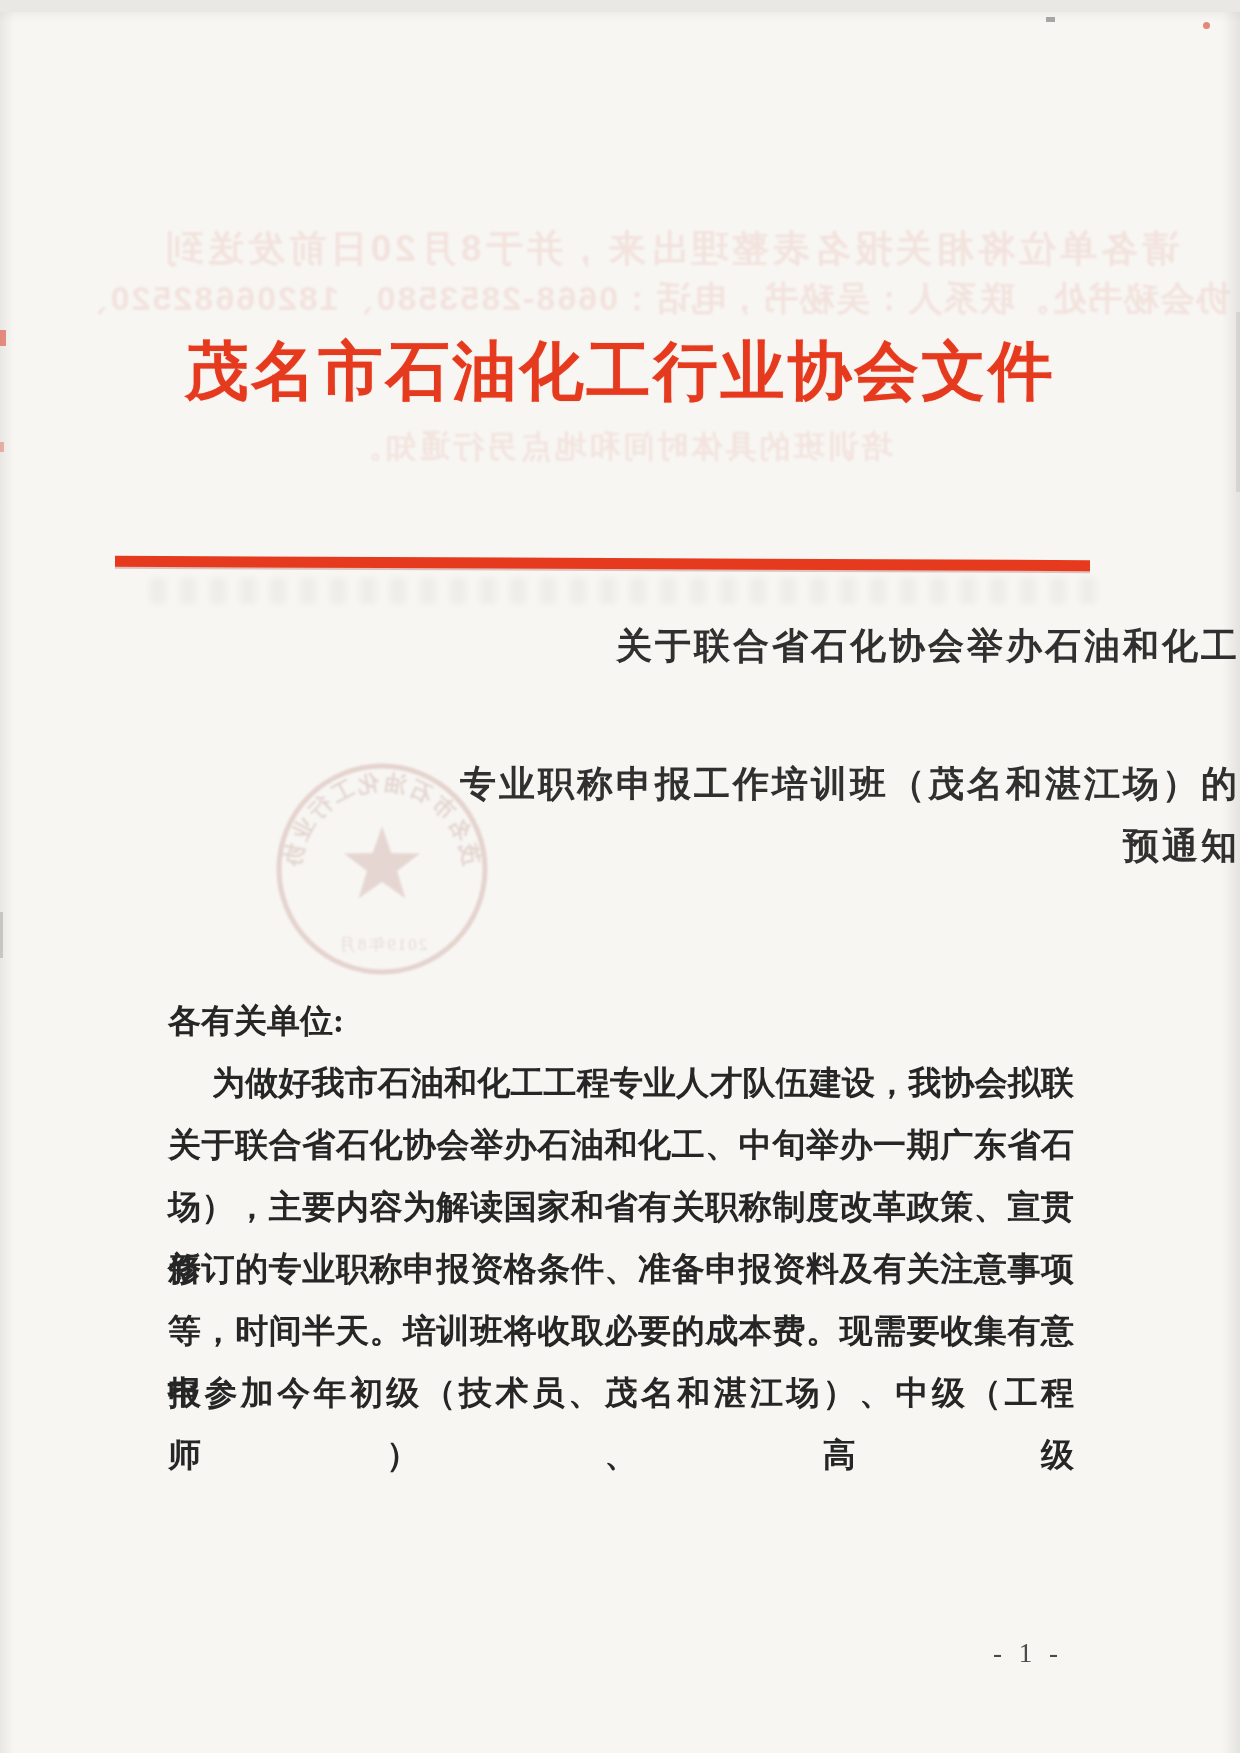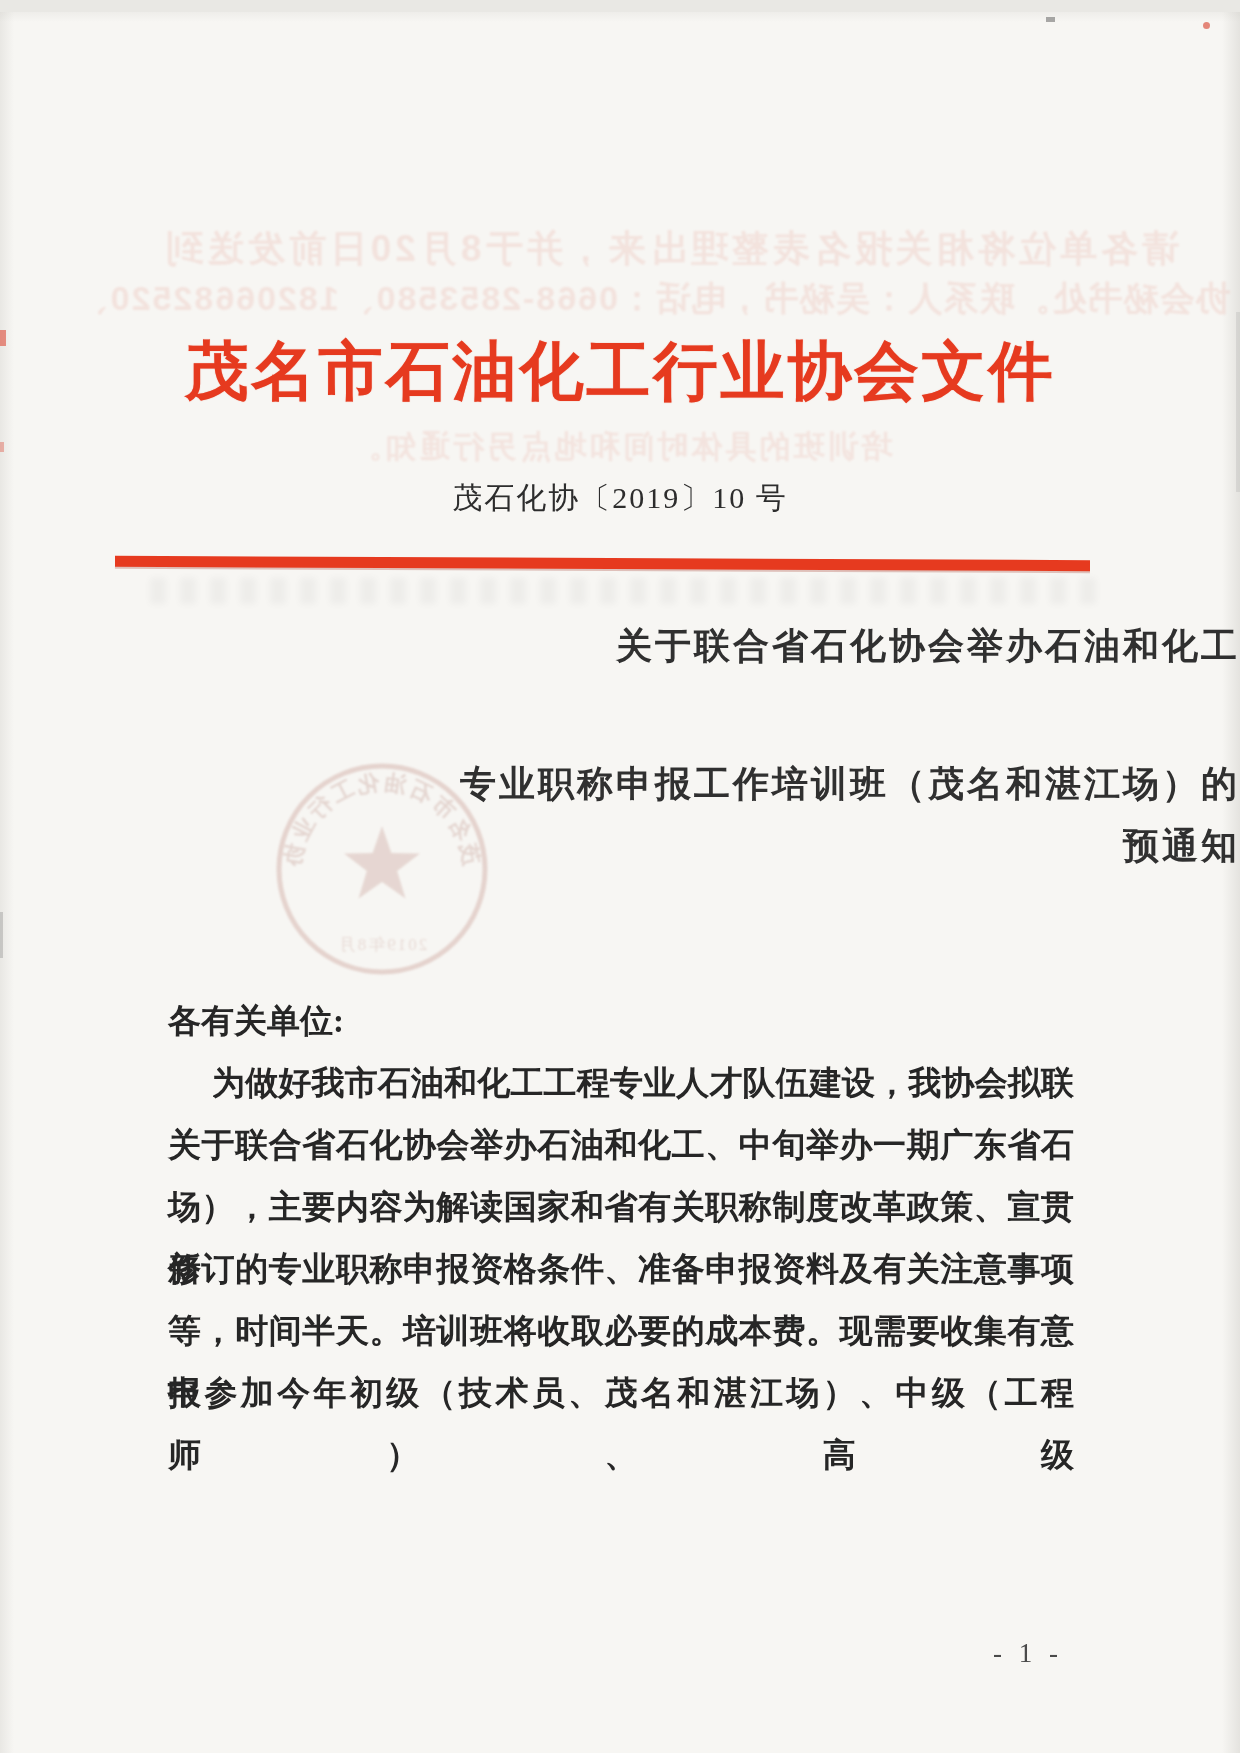--- a/index.html
+++ b/index.html
@@ -110,21 +110,20 @@
 <body>
 
 <div class="page">
 
   <div class="bleed bleed-1">请各单位将相关报名表整理出来，并于8月20日前发送到</div>
   <div class="bleed bleed-2">协会秘书处。联系人：吴秘书，电话：0668-2853580、18206682520、</div>
   <div class="bleed bleed-3">培训班的具体时间和地点另行通知。</div>
   <div class="bleed-strip"></div>
 
   <div class="org-title">茂名市石油化工行业协会文件</div>
-  <div class="doc-number">茂石化协〔2019〕10 号</div>
   <div class="red-rule"></div>
 
   <div class="doc-title t1">关于联合省石化协会举办石油和化工</div>
   <div class="doc-title t2">专业职称申报工作培训班（茂名和湛江场）的</div>
   <div class="doc-title t3">预通知</div>
 
   <svg class="stamp" viewBox="0 0 240 240" aria-hidden="true">
     <defs>
       <path id="sealArc" d="M 38,118 A 82,82 0 1 1 202,118"></path>
     </defs>

